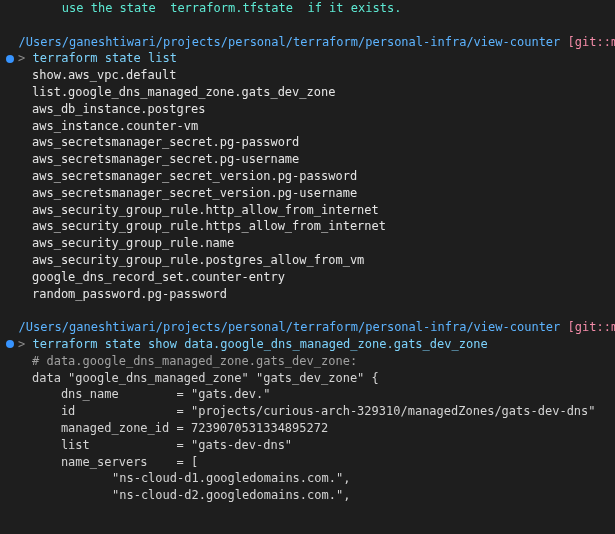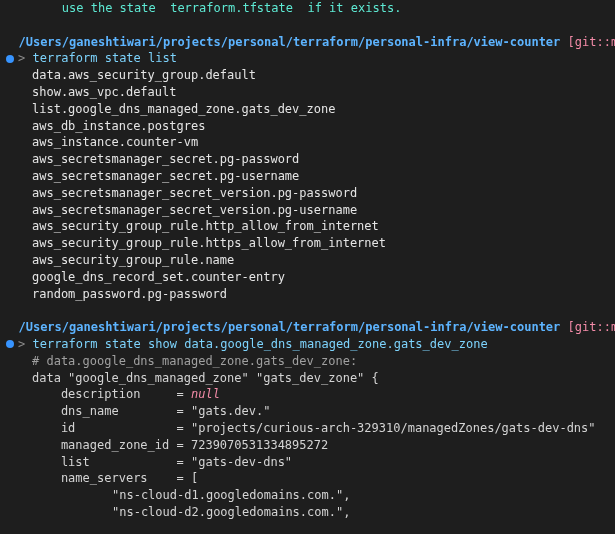--- a/index.html
+++ b/index.html
@@ -12,21 +12,21 @@
     width: 615px;
     height: 534px;
     overflow: hidden;
     padding: 0;
   }
   .terminal {
     padding: 0 4px;
   }
   .line { white-space: pre; }
   .dim { color: #5eead4; }
-  .path { color: #5db4ff; font-weight: bold; }
+  .path { color: #5db4ff; }
   .git { color: #f38ba8; }
   .bullet {
     display: inline-block;
     width: 8px; height: 8px;
     border-radius: 50%;
     background: #3794ff;
     vertical-align: middle;
     margin-right: 4px;
     margin-left: 2px;
   }
@@ -50,49 +50,48 @@
   <div class="line">&nbsp;</div>
 
   
   <div class="line"><span>  </span><span class="path">/Users/ganeshtiwari/projects/personal/terraform/personal-infra/view-counter</span> <span class="git">[git::ma</span></div>
 
   
   <div class="prompt-line"><span class="bullet"></span><span class="prompt">&gt; </span><span class="user-cmd">terraform state list</span></div>
 
   
   <div id="state-list">
-      <span class="output">data.aws_security_group.default</span>
       <span class="output">show.aws_vpc.default</span>
       <span class="output">list.google_dns_managed_zone.gats_dev_zone</span>
       <span class="output">aws_db_instance.postgres</span>
       <span class="output">aws_instance.counter-vm</span>
       <span class="output">aws_secretsmanager_secret.pg-password</span>
       <span class="output">aws_secretsmanager_secret.pg-username</span>
       <span class="output">aws_secretsmanager_secret_version.pg-password</span>
       <span class="output">aws_secretsmanager_secret_version.pg-username</span>
       <span class="output">aws_security_group_rule.http_allow_from_internet</span>
       <span class="output">aws_security_group_rule.https_allow_from_internet</span>
       <span class="output">aws_security_group_rule.name</span>
+      <span class="output">aws_security_group_rule.postgres_allow_from_vm</span>
       <span class="output">google_dns_record_set.counter-entry</span>
       <span class="output">random_password.pg-password</span>
     </div>
 
   <div class="line">&nbsp;</div>
 
   
   <div class="line"><span>  </span><span class="path">/Users/ganeshtiwari/projects/personal/terraform/personal-infra/view-counter</span> <span class="git">[git::ma</span></div>
 
   
   <div class="prompt-line"><span class="bullet"></span><span class="prompt">&gt; </span><span class="user-cmd">terraform state show data.google_dns_managed_zone.gats_dev_zone</span></div>
 
   <span class="comment"># data.google_dns_managed_zone.gats_dev_zone:</span>
   <span class="pad">data "google_dns_managed_zone" "gats_dev_zone" {</span>
 
   <div class="attr-block">
-    <div class="attr-row"><span>    description     = </span><span class="null">null</span></div>
     <div class="attr-row"><span>    dns_name        = </span><span>"gats.dev."</span></div>
     <div class="attr-row"><span>    id              = </span><span>"projects/curious-arch-329310/managedZones/gats-dev-dns"</span></div>
     <div class="attr-row"><span>    managed_zone_id = </span><span>7239070531334895272</span></div>
     <div class="attr-row"><span>    list            = </span><span>"gats-dev-dns"</span></div>
     <div class="attr-row"><span>    name_servers    = [</span></div>
     <div id="ns-list">
         <div class="ns-row">"ns-cloud-d1.googledomains.com.",</div>
         <div class="ns-row">"ns-cloud-d2.googledomains.com.",</div>
       </div>
 

